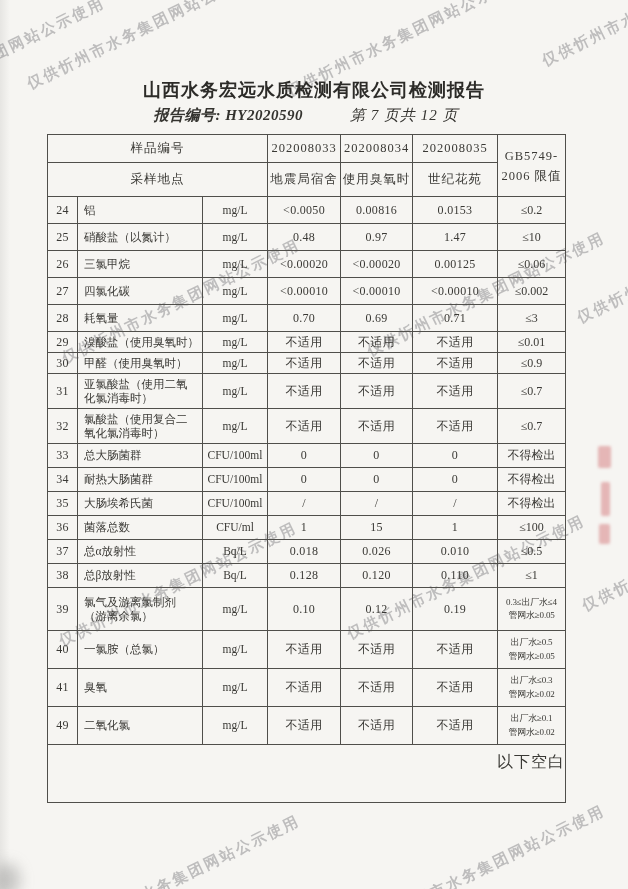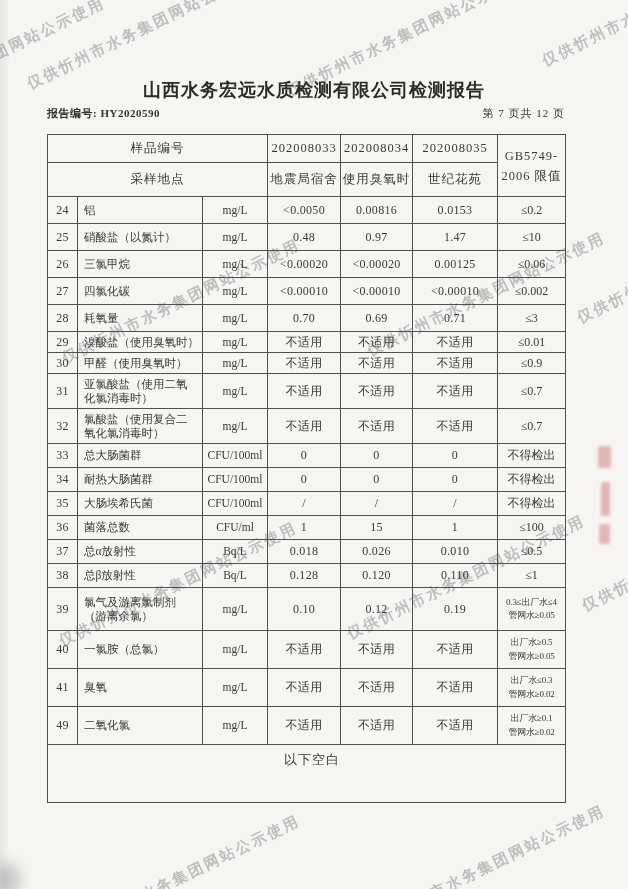--- a/index.html
+++ b/index.html
@@ -26,22 +26,23 @@
     color: rgba(112,112,116,0.42); font-weight: 600;
     pointer-events: none;
   }
   .title {
     position: absolute; top: 78px; left: 0; width: 100%;
     text-align: center; font-size: 18px; font-weight: 700;
     letter-spacing: 1px; color: #2c2b28;
   }
   .meta-row {
     position: absolute; top: 106px; left: 47px; width: 518px;
-    display: flex; justify-content: space-between; align-items: baseline;
-    font-size: 11px;
+    display: flex; justify-content: center; align-items: baseline;
+    font-size: 15px;
+    font-style: italic;
   }
   .report-no { font-weight: 700; letter-spacing: 0.5px; }
   .page-info { font-weight: 500; letter-spacing: 1px; margin-left: 47px; }
   table.report-table {
     position: absolute; top: 134px; left: 47px; width: 518px;
     border-collapse: collapse; table-layout: fixed;
   }
   .report-table td {
     border: 1px solid #504f4b;
     text-align: center; vertical-align: middle;
@@ -53,22 +54,22 @@
   tr.hrow2 { height: 34px; margin-top: 36px; }
   td.limit-head { white-space: pre-line; line-height: 20px; font-size: 12.5px; letter-spacing: 0.5px; }
   td.name { text-align: left; padding-left: 6px; font-size: 11.5px; white-space: pre-line; letter-spacing: 0; }
   td.unit { font-size: 11.5px; letter-spacing: 0; }
   td.num { font-size: 12px; letter-spacing: 0.3px; }
   td.limit { font-size: 12px; }
   td.limit-sm { font-size: 9px; line-height: 1.5; white-space: pre-line; letter-spacing: -0.2px; }
   tr.h27 { height: 27px; } tr.h21 { height: 21px; } tr.h35 { height: 35px; }
   tr.h24 { height: 24px; } tr.h43 { height: 43px; } tr.h38 { height: 38px; }
   tr.footrow td {
-    height: 58px; text-align: center; vertical-align: top;
-    padding: 7px 0 0 11px; font-size: 13px; letter-spacing: 1px;
+    height: 58px; text-align: right; vertical-align: top;
+    padding: 7px 0 0 11px; font-size: 16px; letter-spacing: 1px;
   }
   .red-mark {
     position: absolute; background: rgba(190,38,42,0.30);
     filter: blur(1.6px); border-radius: 2px;
   }
 </style>
 </head>
 <body>
 
 <div class="page">

